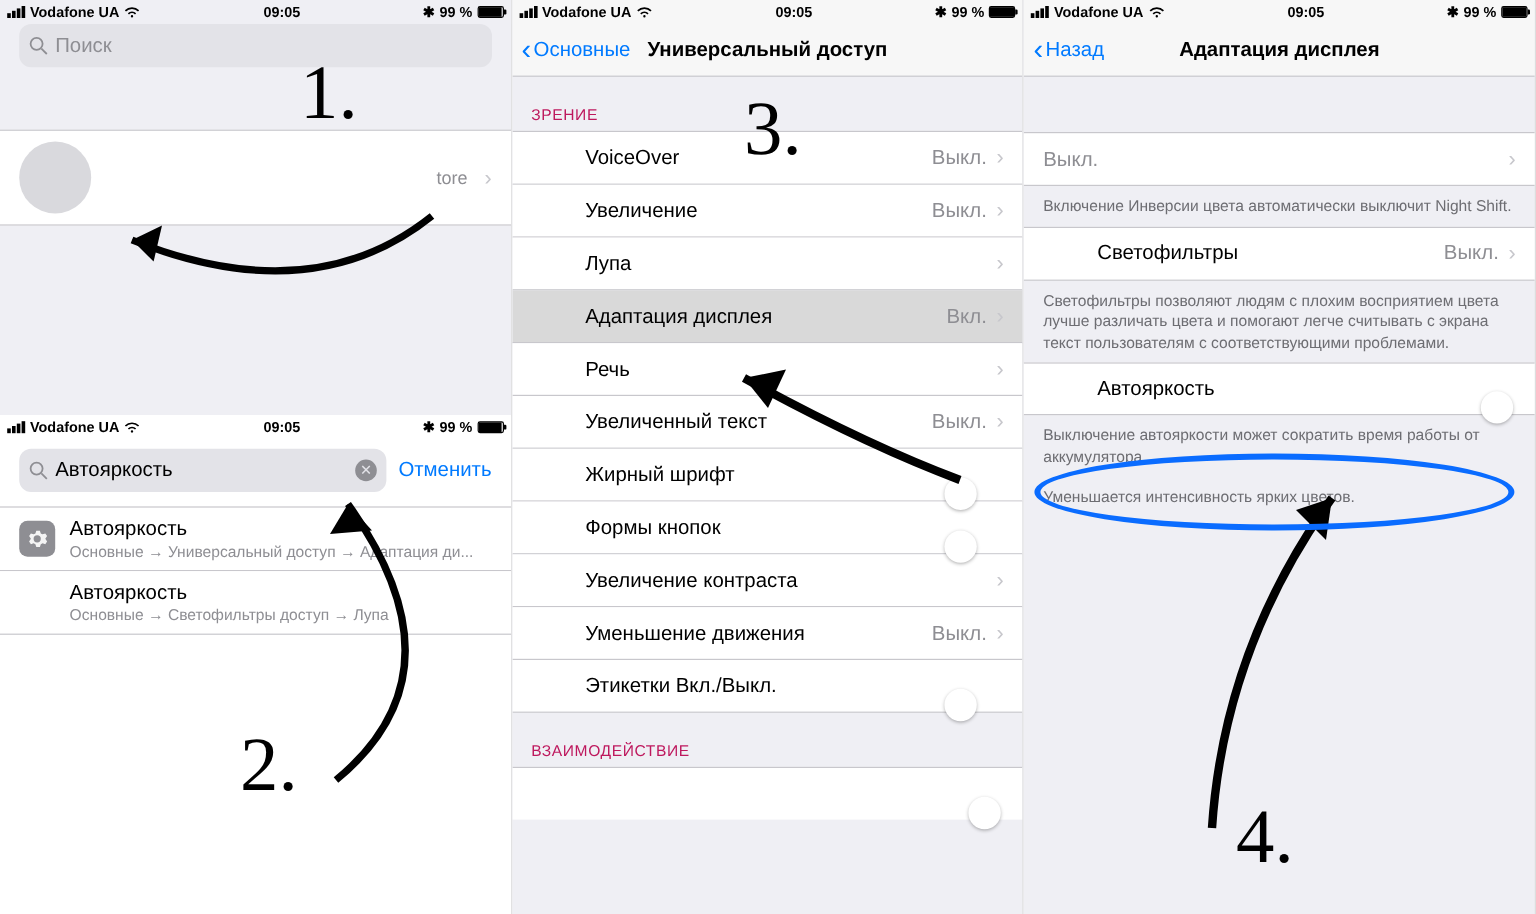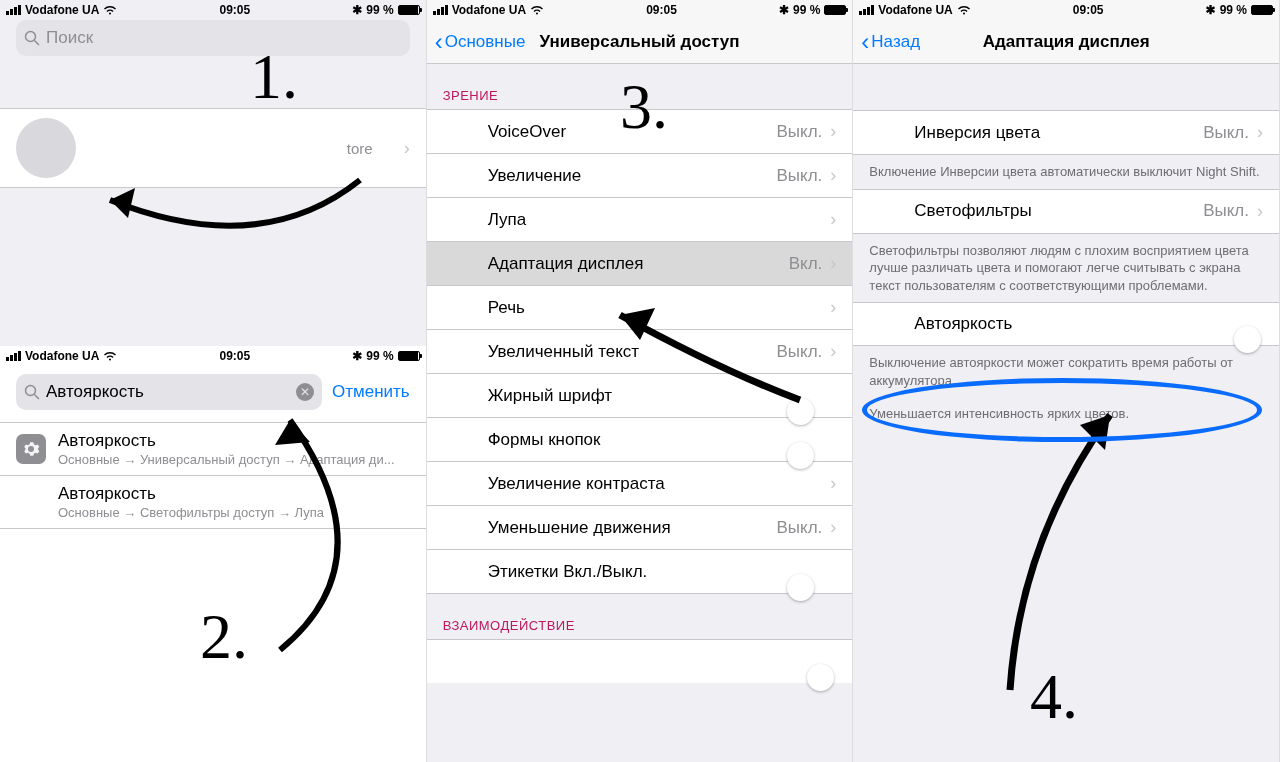--- a/index.html
+++ b/index.html
@@ -105,21 +105,21 @@
     width:30px;height:30px;border-radius:7px;background:#8e8e93;
     display:flex;align-items:center;justify-content:center;color:#fff;flex-shrink:0;
   }
   .result .texts .title { font-size:17px; color:#000; }
   .result .texts .path { font-size:13px; color:#8e8e93; margin-top:1px; }
   .result.noicon { padding-left:58px; }
 
   
   .profile {
     margin-top:40px; background:#fff; border-top:1px solid #c8c7cc; border-bottom:1px solid #c8c7cc;
-    height:80px; display:flex; align-items:center; padding:0 16px; gap:31px;
+    height:80px; display:flex; align-items:center; padding:0 16px; gap:14px;
   }
   .avatar { width:60px;height:60px;border-radius:50%;background:#d9d9dd; }
   .profile .txt { flex:1; text-align:right; color:#8e8e93; font-size:15px; }
 
   
   .annotation { position:absolute; pointer-events:none; }
   .step { font-family: "Bradley Hand", "Comic Sans MS", cursive; font-size:64px; font-weight:400; color:#000; }
 
   .circle-blue {
     position:absolute; border:5px solid #0a6cff; border-radius:50%;
@@ -356,21 +356,20 @@
     <div class="back">
       <span class="chev">‹</span>
       <span>Назад</span>
     </div>
     <span>Адаптация дисплея</span>
   </div>
 
   <div style="height:46px;"></div>
 
   <div class="cell first">
-    <span class="label">Инверсия цвета</span>
     <span class="value">Выкл.</span>
     <span class="chev">›</span>
   </div>
   <div class="group-footer">Включение Инверсии цвета автоматически выключит Night Shift.</div>
 
   <div class="cell first">
     <span class="label">Светофильтры</span>
     <span class="value">Выкл.</span>
     <span class="chev">›</span>
   </div>

